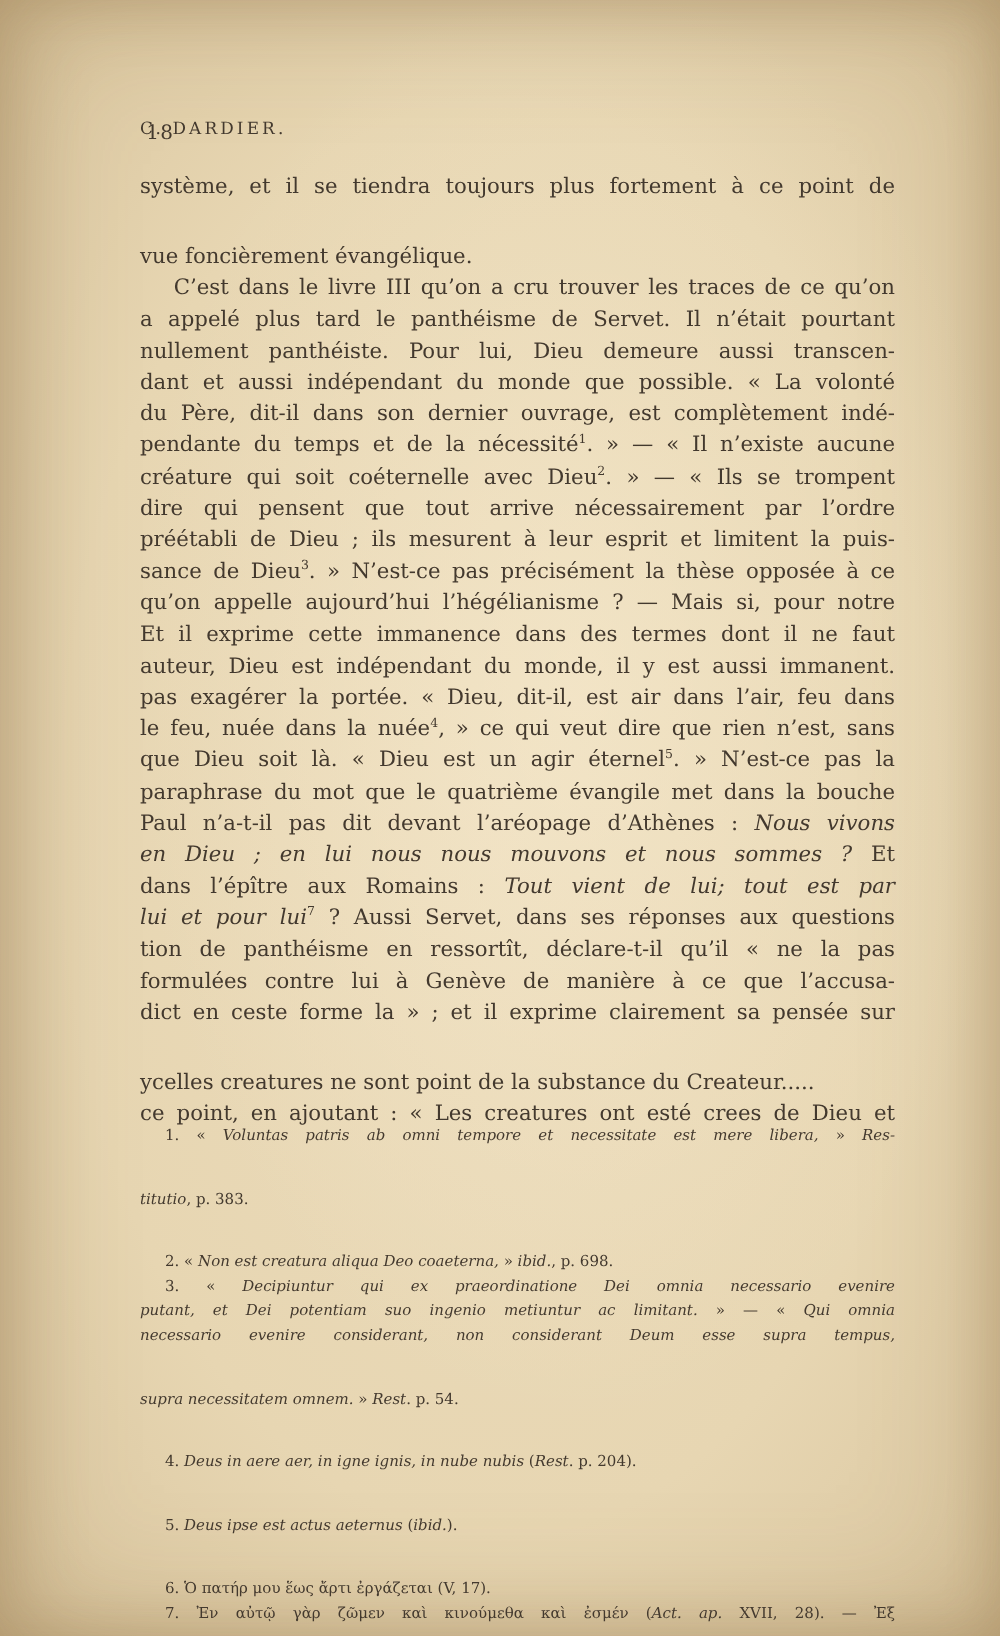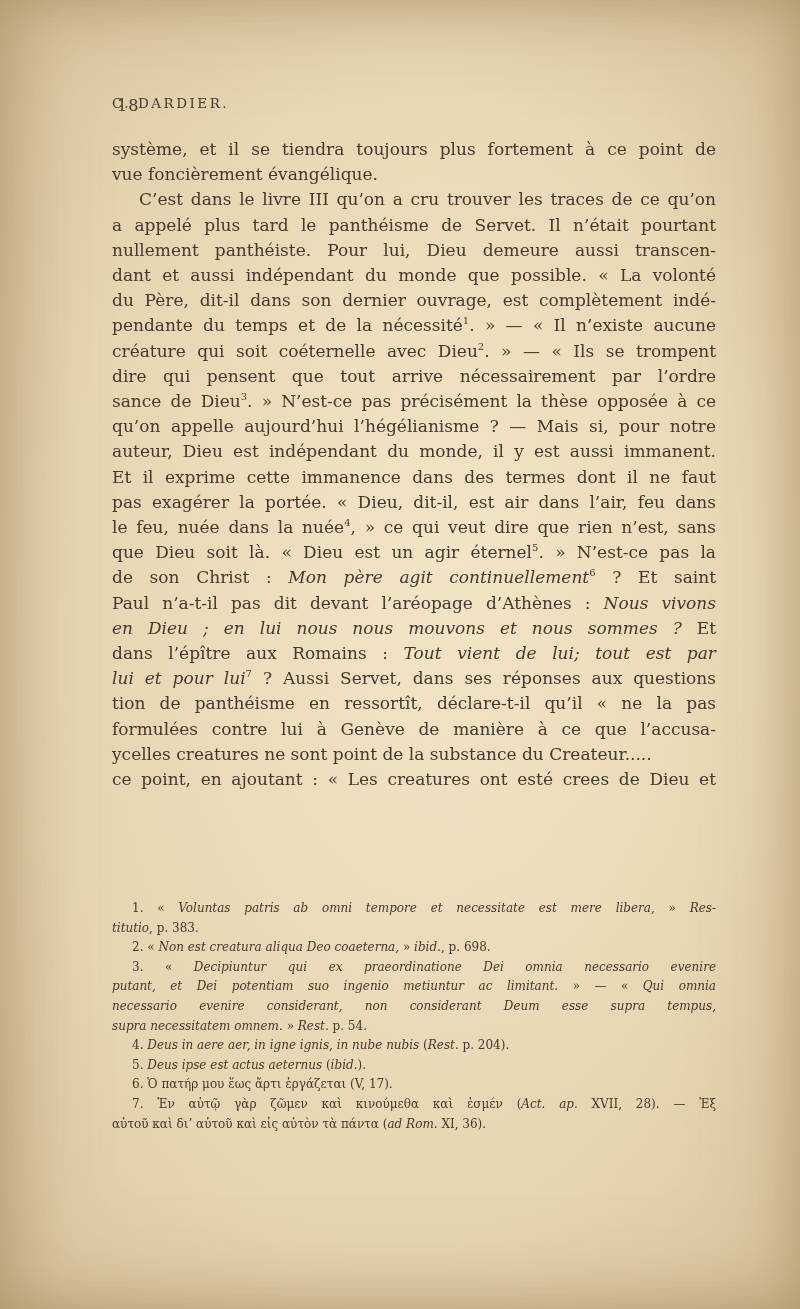--- a/index.html
+++ b/index.html
@@ -17,21 +17,21 @@
   }
   .header { position:absolute; top:95px; left:112px; width:604px; height:22px; }
   .pagenum { position:absolute; left:5px; top:1px; font-size:16px; letter-spacing:1px; }
   .running { display:block; text-align:left; font-size:13.5px; letter-spacing:2.5px; }
   .bodytext { position:absolute; top:137px; left:112px; width:604px; font-size:17px; line-height:25.2px; }
   .bodytext .line { text-align:justify; text-align-last:justify; }
   .bodytext .line.ind { text-indent:27px; }
   .footnotes { position:absolute; top:899px; left:112px; width:604px; font-size:12px; line-height:19.6px; }
   .footnotes .line { text-align:justify; text-align-last:justify; }
   .footnotes .line.ind { text-indent:20px; }
-  .line.last { text-align-last:left; }
+  .line.last { text-align-last:left;margin-top:31px; }
   .it { font-style:italic; }
   .sup { font-size:10px; vertical-align:super; line-height:0; }
 </style>
 </head>
 <body>
 
 <div class="page">
   <div class="header">
     <span class="pagenum">18</span>
     <span class="running">C. DARDIER.</span>
@@ -40,34 +40,36 @@
       <div class="line"><span>système, et il se tiendra toujours plus fortement à ce point de</span></div>
       <div class="line last"><span>vue foncièrement évangélique.</span></div>
       <div class="line ind"><span>C’est dans le livre III qu’on a cru trouver les traces de ce qu’on</span></div>
       <div class="line"><span>a appelé plus tard le panthéisme de Servet. Il n’était pourtant</span></div>
       <div class="line"><span>nullement panthéiste. Pour lui, Dieu demeure aussi transcen-</span></div>
       <div class="line"><span>dant et aussi indépendant du monde que possible. « La volonté</span></div>
       <div class="line"><span>du Père, dit-il dans son dernier ouvrage, est complètement indé-</span></div>
       <div class="line"><span>pendante du temps et de la nécessité</span><span class="sup">1</span><span>. » — « Il n’existe aucune</span></div>
       <div class="line"><span>créature qui soit coéternelle avec Dieu</span><span class="sup">2</span><span>. » — « Ils se trompent</span></div>
       <div class="line"><span>dire qui pensent que tout arrive nécessairement par l’ordre</span></div>
+      <div class="line"><span>préétabli de Dieu ; ils mesurent à leur esprit et limitent la puis-</span></div>
       <div class="line"><span>sance de Dieu</span><span class="sup">3</span><span>. » N’est-ce pas précisément la thèse opposée à ce</span></div>
       <div class="line"><span>qu’on appelle aujourd’hui l’hégélianisme ? — Mais si, pour notre</span></div>
+      <div class="line"><span>Et il exprime cette immanence dans des termes dont il ne faut</span></div>
       <div class="line"><span>auteur, Dieu est indépendant du monde, il y est aussi immanent.</span></div>
-      <div class="line"><span>Et il exprime cette immanence dans des termes dont il ne faut</span></div>
       <div class="line"><span>pas exagérer la portée. « Dieu, dit-il, est air dans l’air, feu dans</span></div>
       <div class="line"><span>le feu, nuée dans la nuée</span><span class="sup">4</span><span>, » ce qui veut dire que rien n’est, sans</span></div>
       <div class="line"><span>que Dieu soit là. « Dieu est un agir éternel</span><span class="sup">5</span><span>. » N’est-ce pas la</span></div>
-      <div class="line"><span>de son Christ : </span><span class="it">Mon père agit continuellement</span><span class="sup">6</span><span> ? Et saint</span></div>
+      <div class="line"><span>paraphrase du mot que le quatrième évangile met dans la bouche</span></div>
       <div class="line"><span>Paul n’a-t-il pas dit devant l’aréopage d’Athènes : </span><span class="it">Nous vivons</span></div>
       <div class="line"><span class="it">en Dieu ; en lui nous nous mouvons et nous sommes ?</span><span> Et</span></div>
       <div class="line"><span>dans l’épître aux Romains : </span><span class="it">Tout vient de lui; tout est par</span></div>
       <div class="line"><span class="it">lui et pour lui</span><span class="sup">7</span><span> ? Aussi Servet, dans ses réponses aux questions</span></div>
       <div class="line"><span>tion de panthéisme en ressortît, déclare-t-il qu’il « ne la pas</span></div>
       <div class="line"><span>formulées contre lui à Genève de manière à ce que l’accusa-</span></div>
+      <div class="line"><span>dict en ceste forme la » ; et il exprime clairement sa pensée sur</span></div>
       <div class="line last"><span>ycelles creatures ne sont point de la substance du Createur.....</span></div>
       <div class="line"><span>ce point, en ajoutant : « Les creatures ont esté crees de Dieu et</span></div>
     </div>
   <div class="footnotes" id="footnote-lines">
       <div class="line ind"><span>1. « </span><span class="it">Voluntas patris ab omni tempore et necessitate est mere libera,</span><span> » </span><span class="it">Res-</span></div>
       <div class="line last"><span class="it">titutio</span><span>, p. 383.</span></div>
       <div class="line ind last"><span>2. « </span><span class="it">Non est creatura aliqua Deo coaeterna,</span><span> » </span><span class="it">ibid.</span><span>, p. 698.</span></div>
       <div class="line ind"><span>3. « </span><span class="it">Decipiuntur qui ex praeordinatione Dei omnia necessario evenire</span></div>
       <div class="line"><span class="it">putant, et Dei potentiam suo ingenio metiuntur ac limitant.</span><span> » — « </span><span class="it">Qui omnia</span></div>
       <div class="line"><span class="it">necessario evenire considerant, non considerant Deum esse supra tempus,</span></div>

